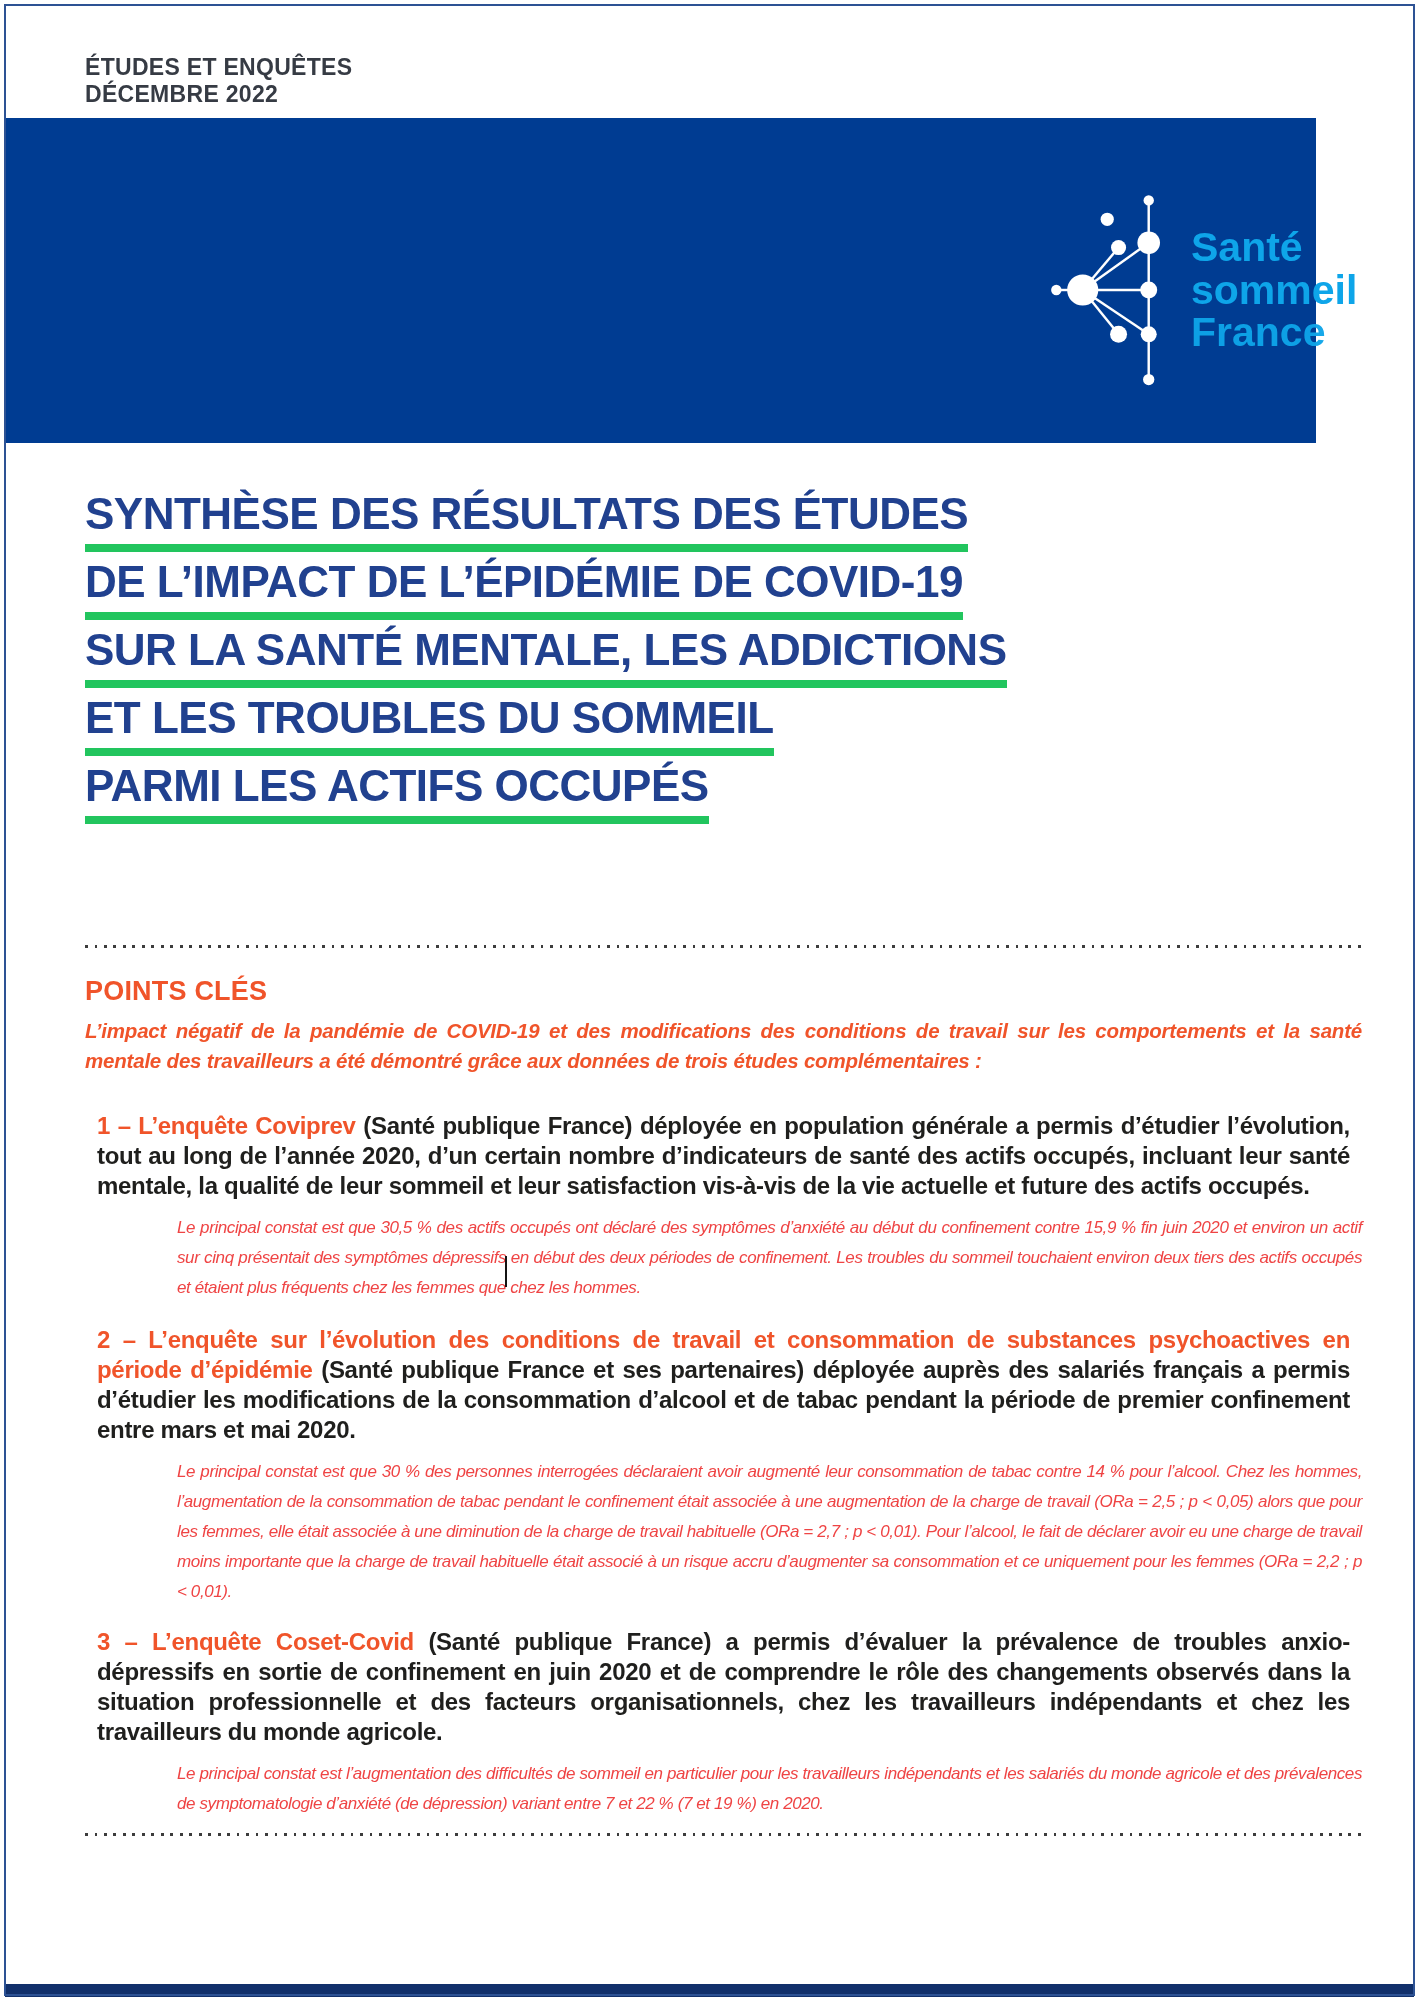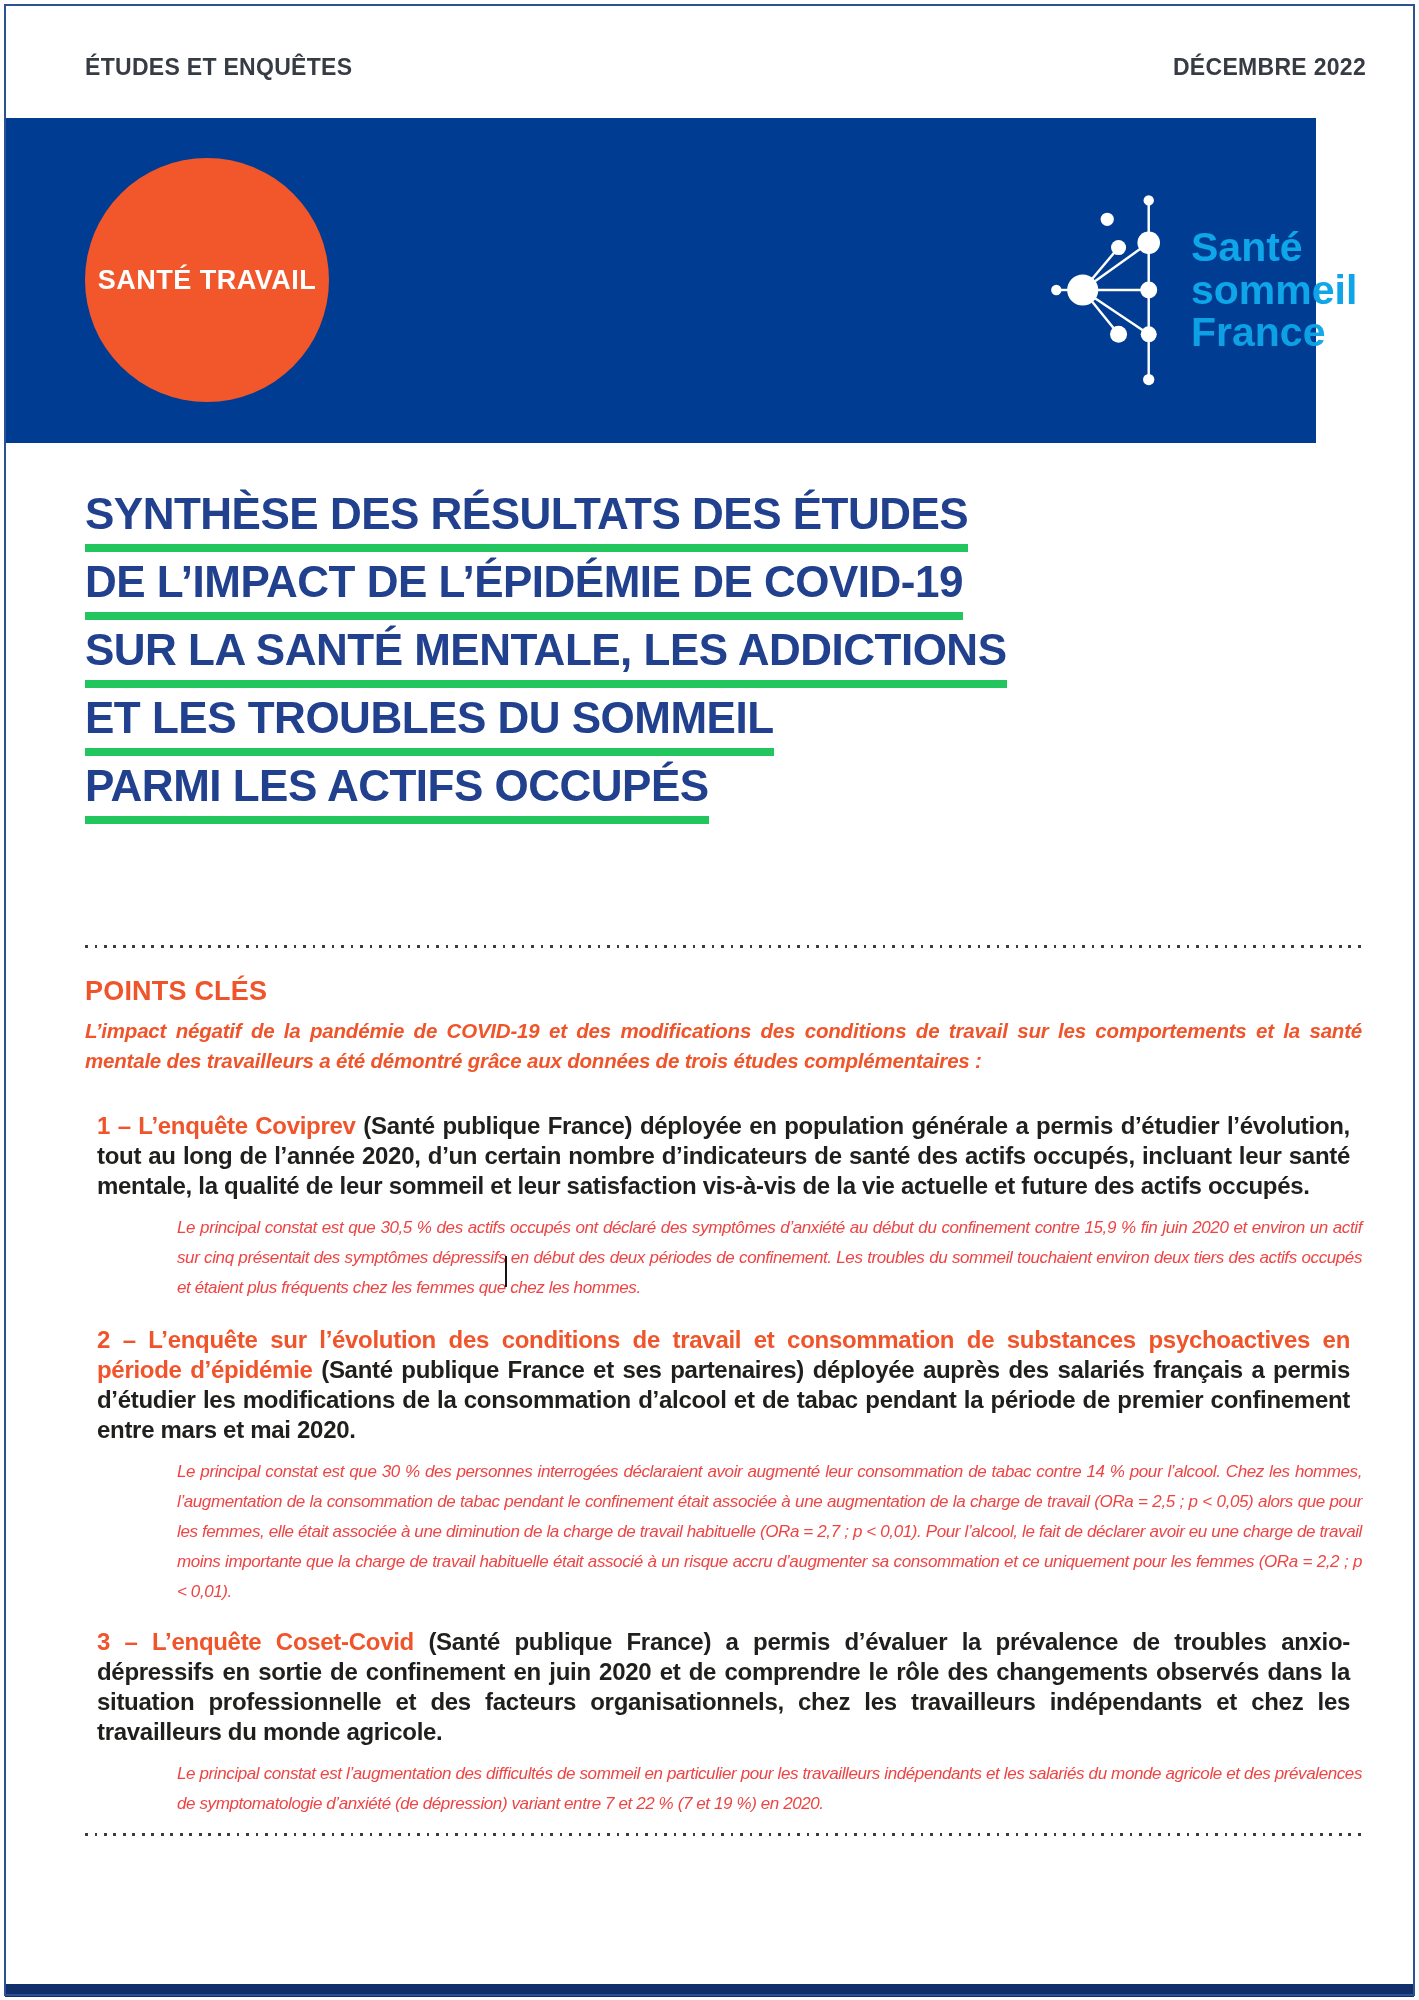--- a/index.html
+++ b/index.html
@@ -3,21 +3,21 @@
 <meta charset="utf-8">
 <style>
   html,body{margin:0;padding:0;background:#e8e8e8;}
   .canvas{
     position:relative;width:1419px;height:2000px;background:#ffffff;
     font-family:"Liberation Sans",sans-serif;overflow:hidden;margin:0 auto;
   }
   .frame{position:absolute;inset:4px;border:2px solid #2d5294;pointer-events:none;}
 
   
-  .masthead{position:absolute;left:85px;right:53px;top:54px;display:flex;justify-content:space-between;align-items:baseline;}
+  .masthead{position:absolute;left:85px;right:69px;top:54px;display:flex;justify-content:space-between;align-items:baseline;flex-direction:column;}
   .masthead .lbl{font-size:23px;font-weight:bold;color:#363b44;letter-spacing:.3px;}
 
   
   .banner{position:absolute;left:5px;top:118px;width:1311px;height:325px;background:#003c92;}
   .badge-circle{
     position:absolute;left:80px;top:40px;width:244px;height:244px;border-radius:50%;
     background:#f1572b;display:flex;align-items:center;justify-content:center;
   }
   .badge-circle span{color:#ffffff;font-size:27px;font-weight:bold;letter-spacing:.5px;}
   .logo{position:absolute;left:1040px;top:68px;display:flex;align-items:center;gap:14px;}
@@ -58,23 +58,20 @@
 <body>
 
 <div class="canvas">
 
   <div class="masthead">
     <span class="lbl">ÉTUDES ET ENQUÊTES</span>
     <span class="lbl">DÉCEMBRE 2022</span>
   </div>
 
   <div class="banner">
-    <div class="badge-circle">
-      <span>SANTÉ TRAVAIL</span>
-    </div>
     <div class="logo">
       <svg width="132" height="208" viewBox="0 0 140 210" aria-hidden="true">
         <g stroke="#ffffff" stroke-width="2.6">
           <line x1="110" y1="10" x2="110" y2="200"></line>
           <line x1="40" y1="105" x2="110" y2="55"></line>
           <line x1="40" y1="105" x2="110" y2="105"></line>
           <line x1="40" y1="105" x2="110" y2="152"></line>
           <line x1="40" y1="105" x2="78" y2="60"></line>
           <line x1="40" y1="105" x2="78" y2="152"></line>
           <line x1="40" y1="105" x2="12" y2="105"></line>

